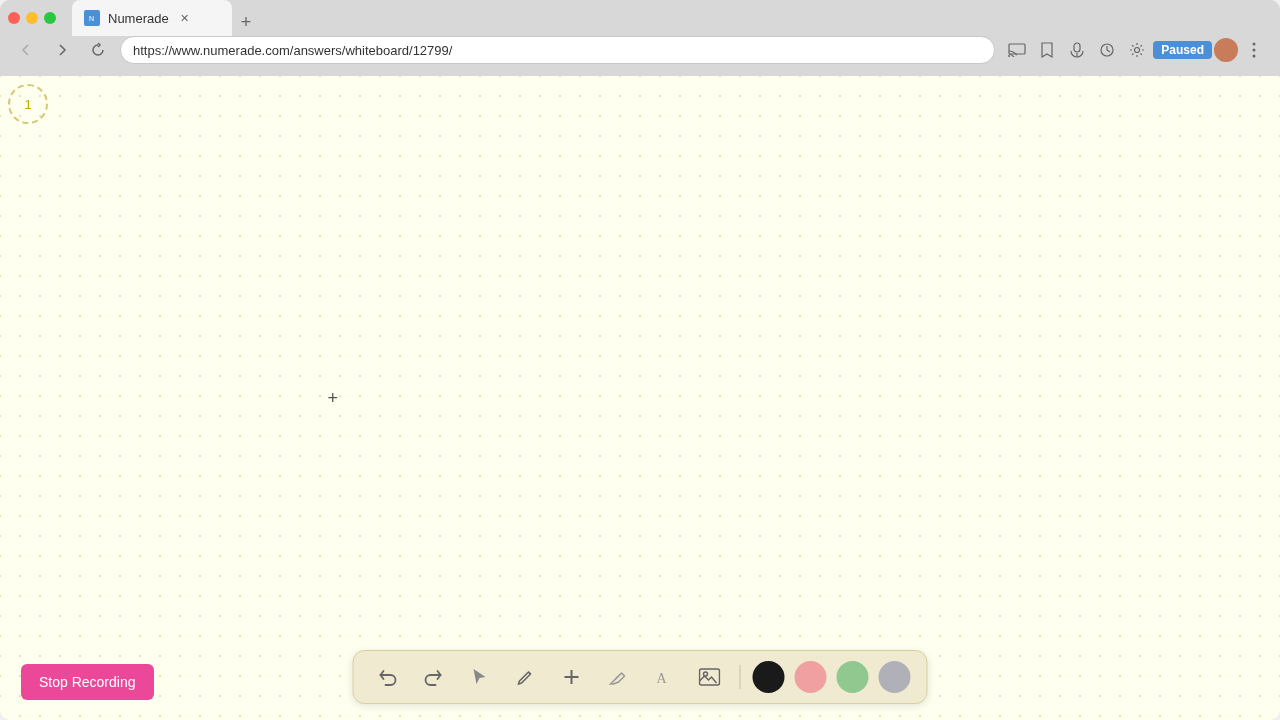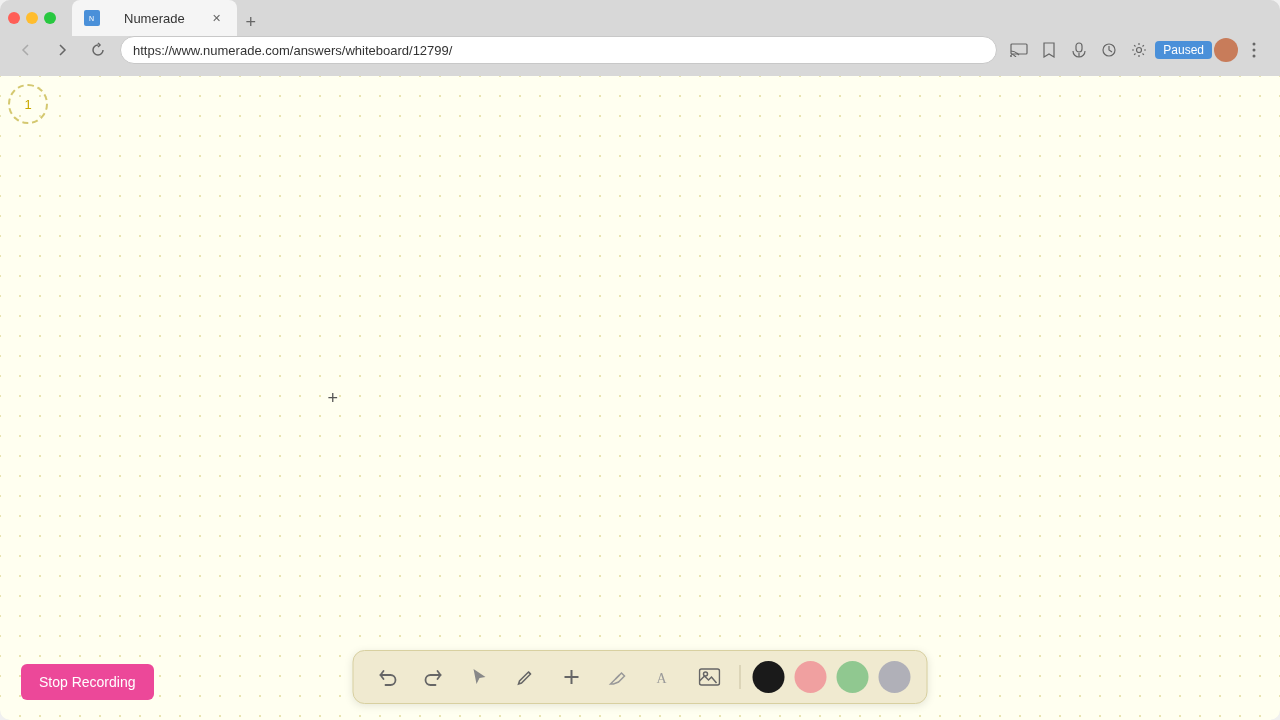--- a/index.html
+++ b/index.html
@@ -10,32 +10,32 @@
 
     
     .title-bar { height: 36px; background: #d8d8d8; display: flex; align-items: center; padding: 0 8px; gap: 8px; }
     .traffic-lights { display: flex; gap: 6px; align-items: center; }
     .traffic-light { width: 12px; height: 12px; border-radius: 50%; cursor: pointer; }
     .traffic-light.close { background: #ff5f57; }
     .traffic-light.minimize { background: #ffbd2e; }
     .traffic-light.maximize { background: #28c840; }
 
     .tabs-area { display: flex; align-items: flex-end; flex: 1; padding-left: 8px; }
-    .tab { height: 36px; background: #f5f5f5; border-radius: 8px 8px 0 0; display: flex; align-items: center; padding: 0 12px; gap: 24px; font-size: 13px; color: #333; min-width: 160px; }
+    .tab { height: 36px; background: #f5f5f5; border-radius: 8px 8px 0 0; display: flex; align-items: center; padding: 0 12px; gap: 8px; font-size: 13px; color: #333; min-width: 160px; }
     .tab-favicon { width: 16px; height: 16px; background: #4a90d9; border-radius: 2px; display: flex; align-items: center; justify-content: center; }
     .tab-favicon svg { width: 12px; height: 12px; }
     .tab-close { width: 16px; height: 16px; display: flex; align-items: center; justify-content: center; border-radius: 50%; cursor: pointer; color: #666; font-size: 11px; }
     .tab-new { width: 28px; height: 28px; display: flex; align-items: center; justify-content: center; cursor: pointer; color: #666; font-size: 18px; border-radius: 50%; }
 
     
     .address-bar { height: 40px; background: #d8d8d8; display: flex; align-items: flex-start; padding: 0 12px; gap: 8px; }
     .nav-btn { width: 28px; height: 28px; display: flex; align-items: center; justify-content: center; cursor: pointer; color: #666; border-radius: 50%; font-size: 16px; }
     .nav-btn.disabled { color: #aaa; cursor: default; }
     .url-bar { flex: 1; height: 28px; background: #fff; border-radius: 14px; display: flex; align-items: center; padding: 0 12px; font-size: 13px; color: #333; border: 1px solid #c8c8c8; }
-    .browser-actions { display: flex; gap: 2px; align-items: center; }
+    .browser-actions { display: flex; gap: 2px; align-items: center; font-weight: bold; }
     .browser-action-btn { width: 28px; height: 28px; display: flex; align-items: center; justify-content: center; cursor: pointer; border-radius: 4px; }
     .paused-badge { background: #4a90d9; color: white; font-size: 12px; padding: 2px 8px; border-radius: 4px; display: flex; align-items: center; gap: 4px; }
     .avatar { width: 24px; height: 24px; border-radius: 50%; background: #c87c5a; }
 
     
     .whiteboard-area { flex: 1; background: #fffff0; position: relative; overflow: hidden; }
 
     
     .whiteboard-area::before {
       content: '';

